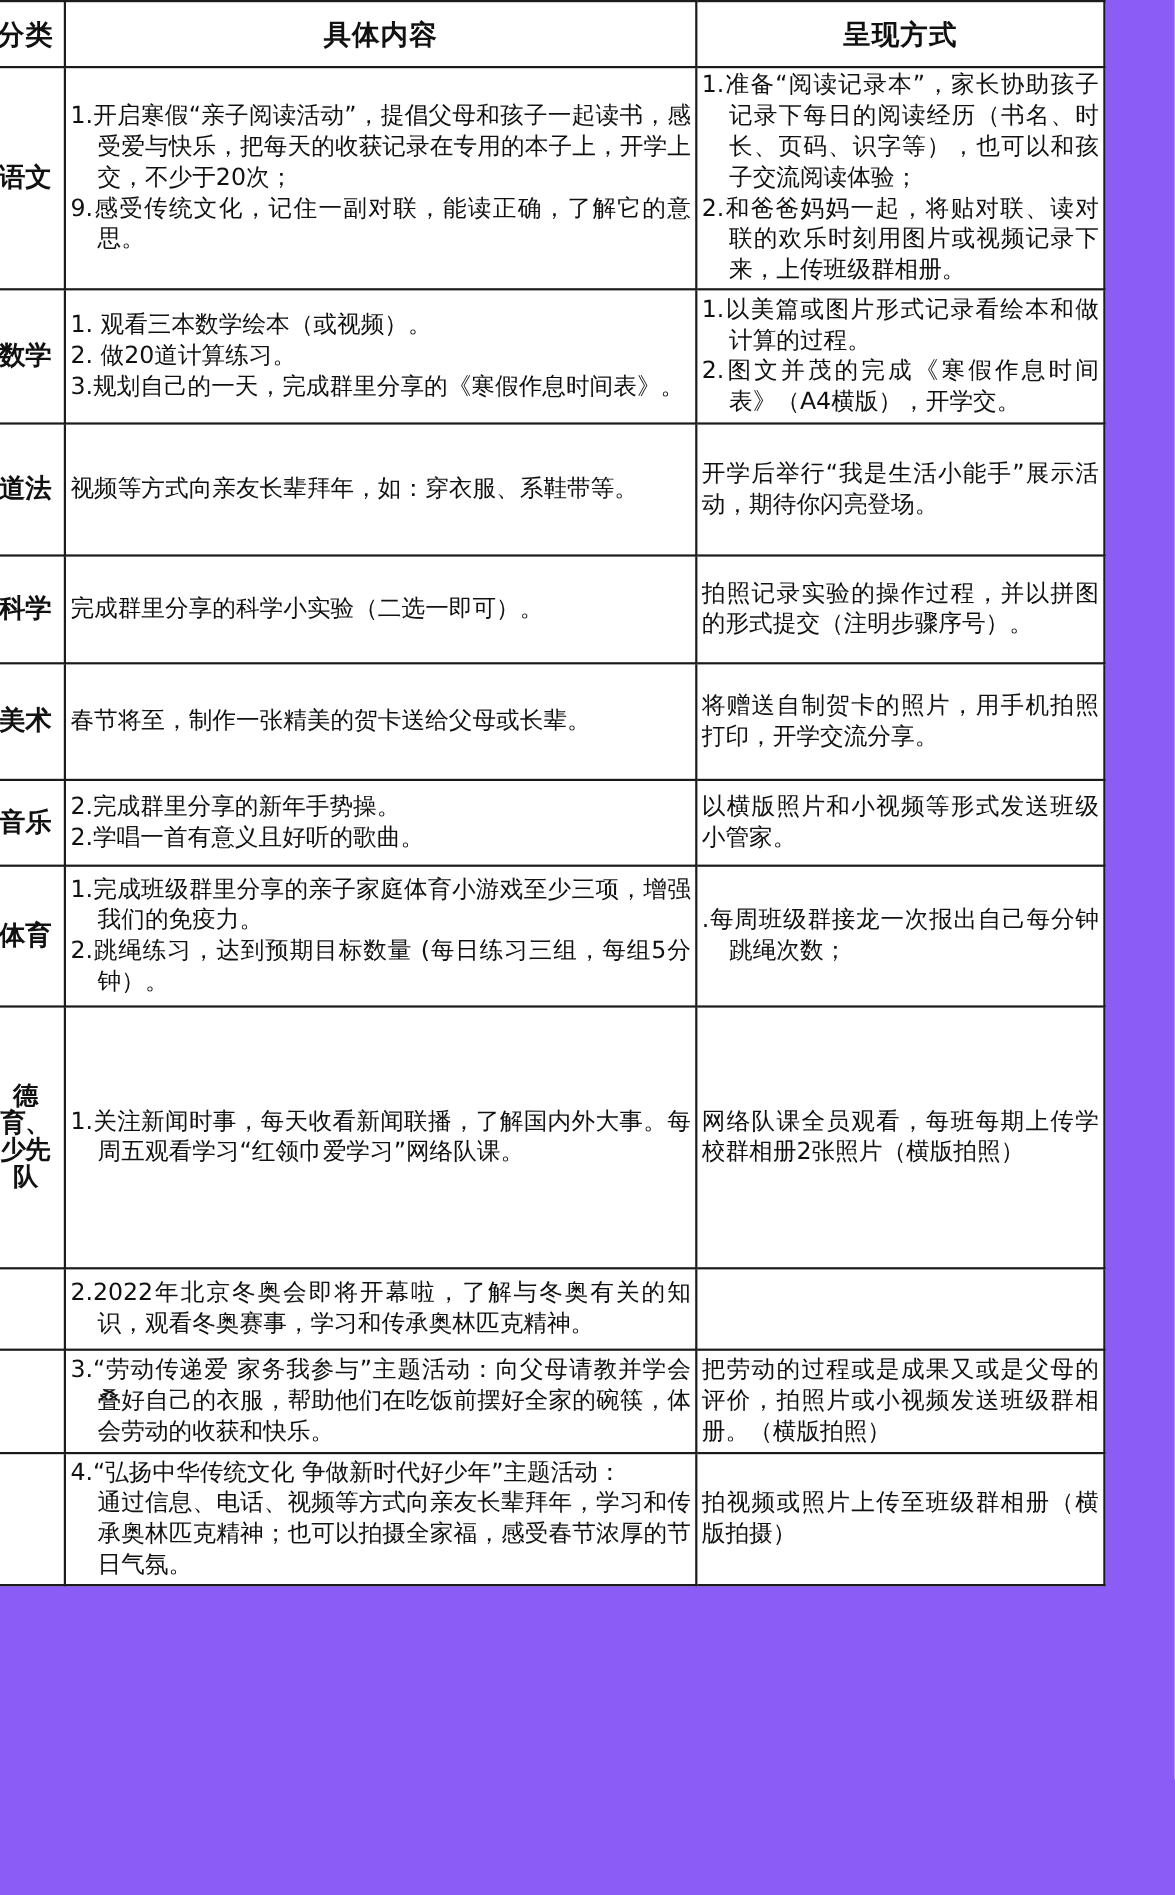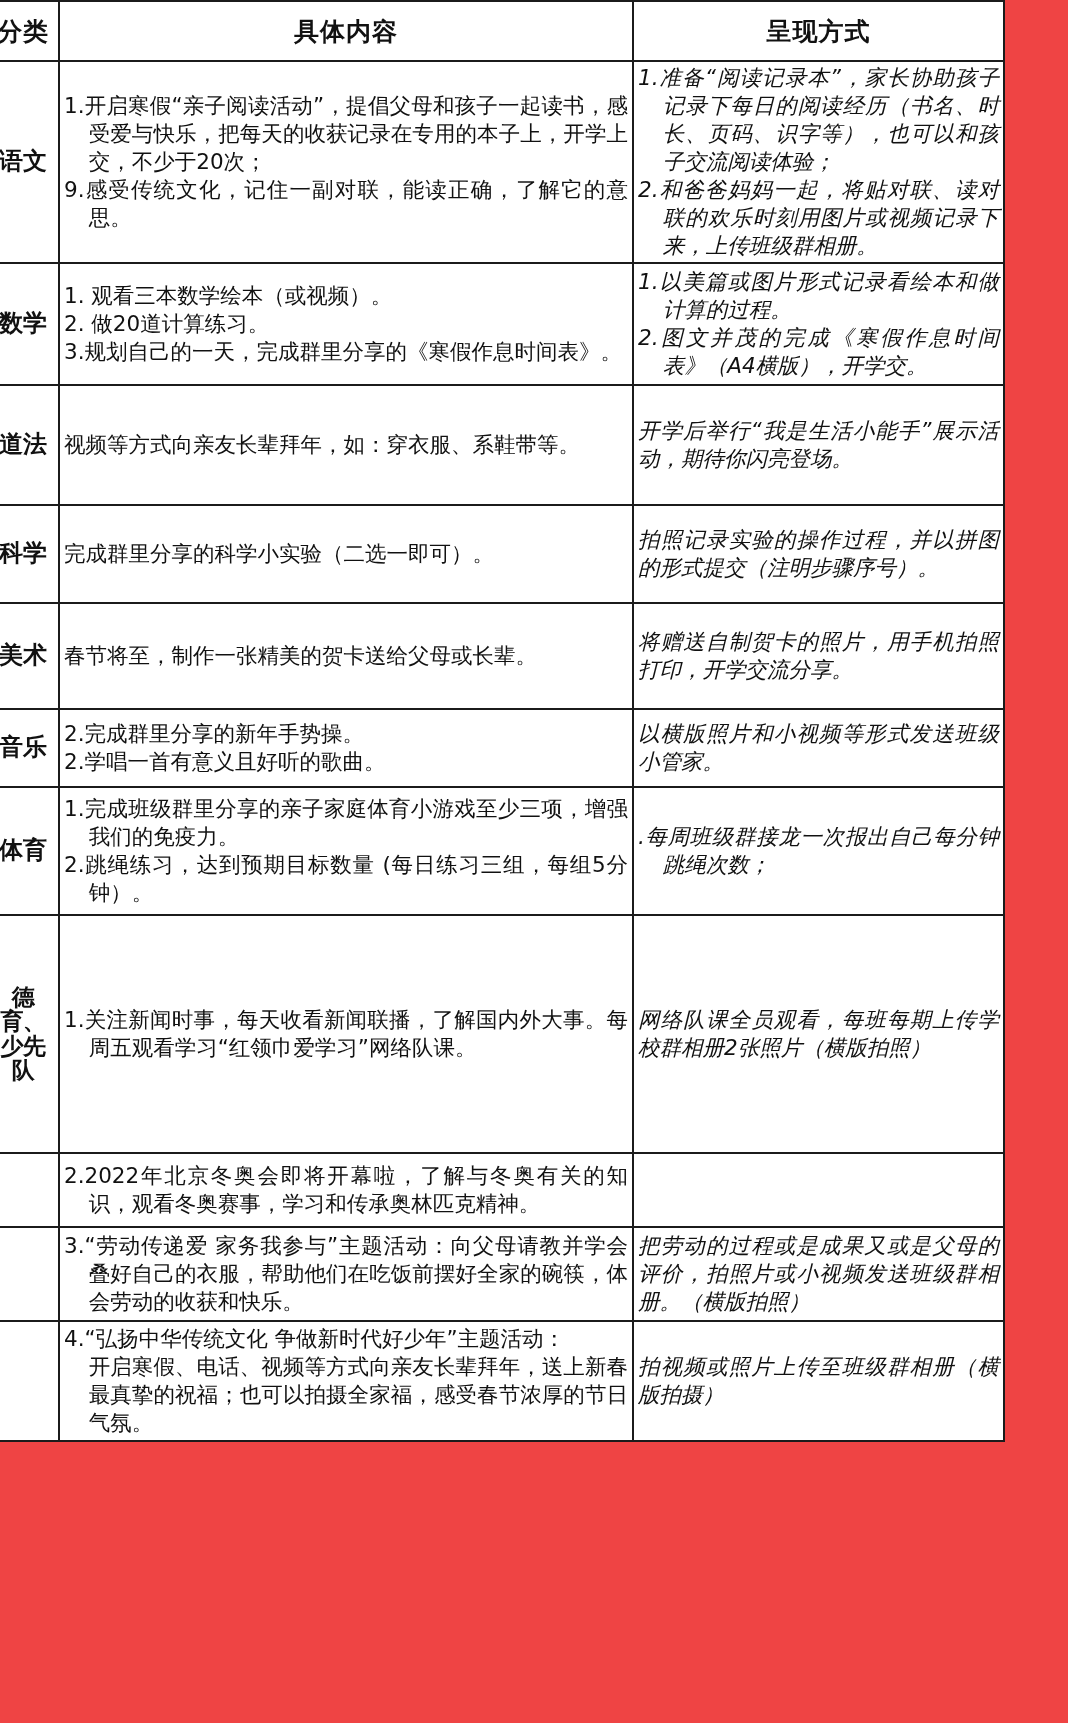--- a/index.html
+++ b/index.html
@@ -12,21 +12,21 @@
     height: 1723px;
     font-family: "DejaVu Sans", "Liberation Sans", sans-serif;
     color: #111111;
     overflow: hidden;
   }
 
   .page {
     position: relative;
     width: 1068px;
     height: 1723px;
-    background: #ef4444;
+    background: #8b5cf6;
   }
 
   
   .table-wrap {
     position: absolute;
     left: -14px;
     top: 0;
     width: 1017px;
   }
 
@@ -71,21 +71,21 @@
   .cat-cell.narrow-label { font-size: 24px; }
   .cat-cell.wide-label   { font-size: 23px; letter-spacing: -0.5px; }
 
   .body-cell, .method-cell {
     font-size: 21.5px;
     line-height: 1.30;
     text-align: justify;
     text-justify: inter-ideograph;
   }
   .body-cell { padding: 4px 2px 4px 6px; }
-  .method-cell { padding: 4px 2px 4px 4px; font-style: italic; }
+  .method-cell { padding: 4px 2px 4px 4px; }
 
   
   .li {
     display: block;
     padding-left: 1.15em;
     text-indent: -1.15em;
     white-space: normal;
   }
   .li + .li { margin-top: 0; }
 
@@ -218,21 +218,21 @@
           </td>
           <td class="method-cell v-middle">
             <span class="plain">把劳动的过程或是成果又或是父母的评价，拍照片或小视频发送班级群相册。（横版拍照）</span>
           </td>
         </tr>
 
         <tr style="height:120px;">
           <td class="cat-cell v-middle"></td>
           <td class="body-cell v-middle">
             <span class="li">4.“弘扬中华传统文化  争做新时代好少年”主题活动：</span>
-            <span class="li" style="padding-left:1.15em;text-indent:0;">开启寒假、电话、视频等方式向亲友长辈拜年，送上新春最真挚的祝福；也可以拍摄全家福，感受春节浓厚的节日气氛。</span>
+            <span class="li" style="padding-left:1.15em;text-indent:0;">通过信息、电话、视频等方式向亲友长辈拜年，学习和传承奥林匹克精神；也可以拍摄全家福，感受春节浓厚的节日气氛。</span>
           </td>
           <td class="method-cell v-middle">
             <span class="plain">拍视频或照片上传至班级群相册（横版拍摄）</span>
           </td>
         </tr>
 
       </tbody>
     </table>
   </div>
 </div>

